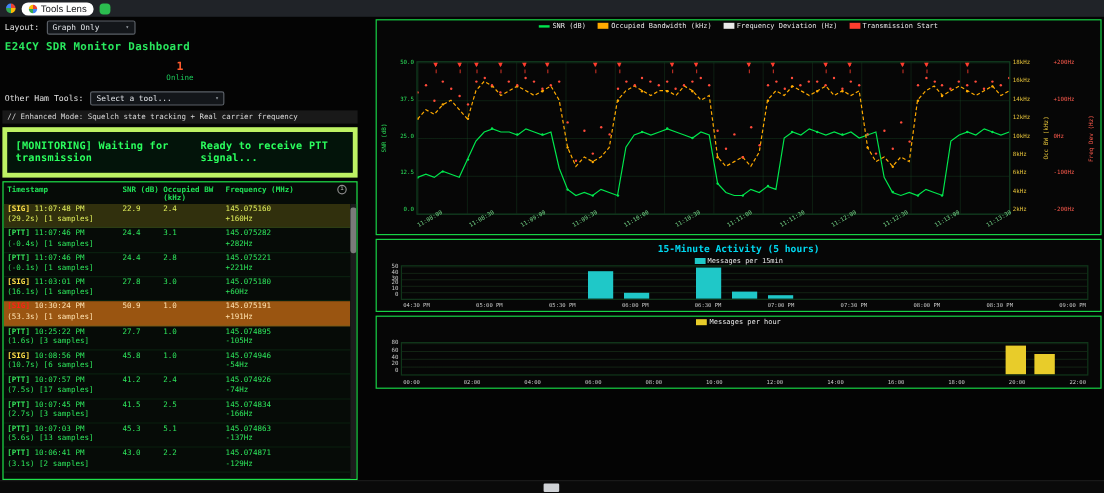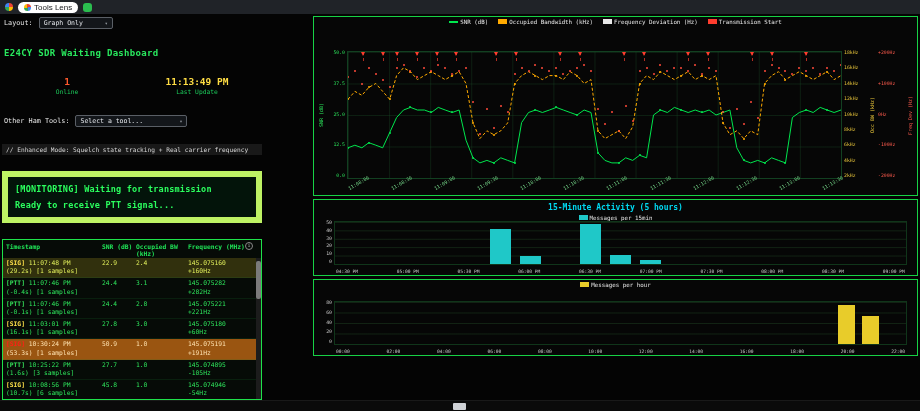--- a/index.html
+++ b/index.html
@@ -14,54 +14,54 @@
   .lens-btn{display:flex;align-items:center;gap:3px;background:#fff;color:#202124;font-size:8px;height:11px;padding:0 6px;border-radius:6px;white-space:nowrap}
   .lens-glyph{width:7px;height:7px;border-radius:50%;background:conic-gradient(#ea4335 0 25%,#4285f4 0 50%,#34a853 0 75%,#fbbc05 0 100%)}
   .ext-dot{width:9px;height:9px;border-radius:3px;background:#2bbd4f}
 
   
   .taskbar{position:absolute;left:0;right:0;bottom:0;height:11px;background:#0a0a0a;border-top:1px solid #191919;z-index:5}
   .task-icon{left:453px;top:2px;width:13px;height:7px;background:#cfd2d6;border-radius:1px}
 
   
   .main{position:absolute;top:14px;bottom:11px;left:0;right:0;background:#040404}
-  .left{position:absolute;left:2px;top:2px;width:260px;bottom:0;display:flex;flex-direction:column;gap:16px}
+  .left{position:absolute;left:2px;top:2px;width:296px;bottom:0;display:flex;flex-direction:column;gap:3px}
   .right{position:absolute;left:313px;right:2px;top:2px;bottom:0}
 
   
   .ctl-row{display:flex;align-items:center;gap:6px;padding:1px 2px}
   .lbl{color:#e6e6e6;font-size:6.8px}
   .select{display:inline-flex;align-items:center;justify-content:space-between;gap:4px;background:#13161a;border:1px solid #5a5f66;border-radius:2px;color:#e3e6ea;font-size:6.5px;padding:1px 4px;min-width:74px}
   .select.wide{min-width:112px}
   .arrow{font-size:5px;color:#9aa0a6}
   .dash-title{color:#29e85e;font-weight:bold;font-size:9px;letter-spacing:.3px;padding:2px 2px 0}
   .stats{display:flex;padding:2px 0 3px}
   .stat{flex:1;text-align:center}
   .stat .val{font-size:9.5px;font-weight:bold}
   .stat .lab{font-size:6.3px;color:#1cc85a;margin-top:1px}
   .enh{background:#191919;color:#d6d6d6;font-size:6.2px;padding:2px 4px;white-space:nowrap;overflow:hidden}
-  .monitor{border:6px solid #bef264;background:#03140a;padding:7px 7px;display:flex;flex-direction:column;gap:6px}
+  .monitor{border:4px solid #bef264;background:#03140a;padding:7px 7px;display:flex;flex-direction:row;gap:6px}
   .monitor .m1,.monitor .m2{color:#2bff5e;font-size:8.5px;font-weight:bold;letter-spacing:.2px}
 
   .table{flex:1;border:1px solid #1ee24a;background:#060b07;position:relative;overflow:hidden}
   .t-head{display:grid;grid-template-columns:96px 34px 52px 1fr;font-size:6.3px;color:#20e457;font-weight:bold;padding:3px 3px;border-bottom:1px solid #0f3a1b;position:relative;line-height:1.15}
   .info{position:absolute;right:8px;top:2px;width:8px;height:8px;border:1px solid #8a8a8a;border-radius:50%;color:#bdbdbd;font-size:5px;display:flex;align-items:center;justify-content:center;font-weight:normal}
   .t-rows{position:absolute;top:18px;bottom:0;left:0;right:5px;overflow:hidden}
   .t-row{display:grid;grid-template-columns:96px 34px 52px 1fr;padding:1px 3px 2px;border-bottom:1px solid rgba(30,120,50,.18);color:#2ee65c;font-size:6.3px;line-height:1.3}
   .t-row .sub{grid-column:1/4}
   .t-row .dev{grid-column:4/5}
   .t-row.selected{background:#31300d;color:#e2f05c}
   .t-row.active{background:#9a5511;color:#ffe2b0}
   .t-scroll{position:absolute;right:0;top:18px;bottom:0;width:5px;background:#1c1c1c}
   .thumb{top:3px;right:0;width:5px;height:38px;background:#7a7a7a;border-radius:2px;position:absolute}
 
   
   .panel{border:1px solid #17d145;background:#060606;position:relative;margin-bottom:3px}
   .panel.rt{height:180px}
-  .panel.pbar{height:77px}
+  .panel.pbar{height:61px}
   .p-head{position:relative;display:flex;justify-content:center;align-items:center;gap:8px;padding:3px 0 1px}
   .p-title{color:#00d8f0;font-size:8px;font-weight:bold}
   .range-select{display:inline-flex;align-items:center;gap:3px;background:#101418;border:1px solid #4a4f55;border-radius:2px;color:#dfe3e8;font-size:6px;padding:1px 4px}
   .legend{display:flex;justify-content:center;gap:10px;font-size:5.8px;color:#e8e8e8;align-items:center;height:9px}
   .legend .sw{width:9px;height:5px;display:inline-block;margin-right:2px;vertical-align:middle}
   .legend .sw.line{height:2px}
   .lg-item{display:inline-flex;align-items:center;white-space:nowrap}
 
   .chart1-grid{position:absolute;top:34px;bottom:16px;left:3px;right:3px;display:grid;grid-template-columns:8px 22px 1fr 26px 8px 30px 8px}
   .vtitle{writing-mode:vertical-rl;transform:rotate(180deg);font-size:5px;display:flex;align-items:center;justify-content:center;white-space:nowrap}
@@ -101,29 +101,25 @@
 <div class="main">
 
   <div class="left">
     <div class="ctl-row">
       <span class="lbl">Layout:</span>
       <span class="select">
         <span>Graph Only</span>
         <span class="arrow">▾</span>
       </span>
     </div>
-    <div class="dash-title">E24CY SDR Waiting Dashboard</div>
+    <div class="dash-title">E24CY SDR Monitor Dashboard</div>
     <div class="stats">
       <div class="stat">
         <div class="val" style="color: rgb(255, 90, 45);">1</div>
         <div class="lab">Online</div>
-      </div>
-      <div class="stat">
-        <div class="val" style="color: rgb(255, 221, 68);">11:13:49 PM</div>
-        <div class="lab">Last Update</div>
       </div>
     </div>
     <div class="ctl-row">
       <span class="lbl">Other Ham Tools:</span>
       <span class="select wide">
         <span>Select a tool...</span>
         <span class="arrow">▾</span>
       </span>
     </div>
     <div class="enh">// Enhanced Mode: Squelch state tracking + Real carrier frequency</div>

